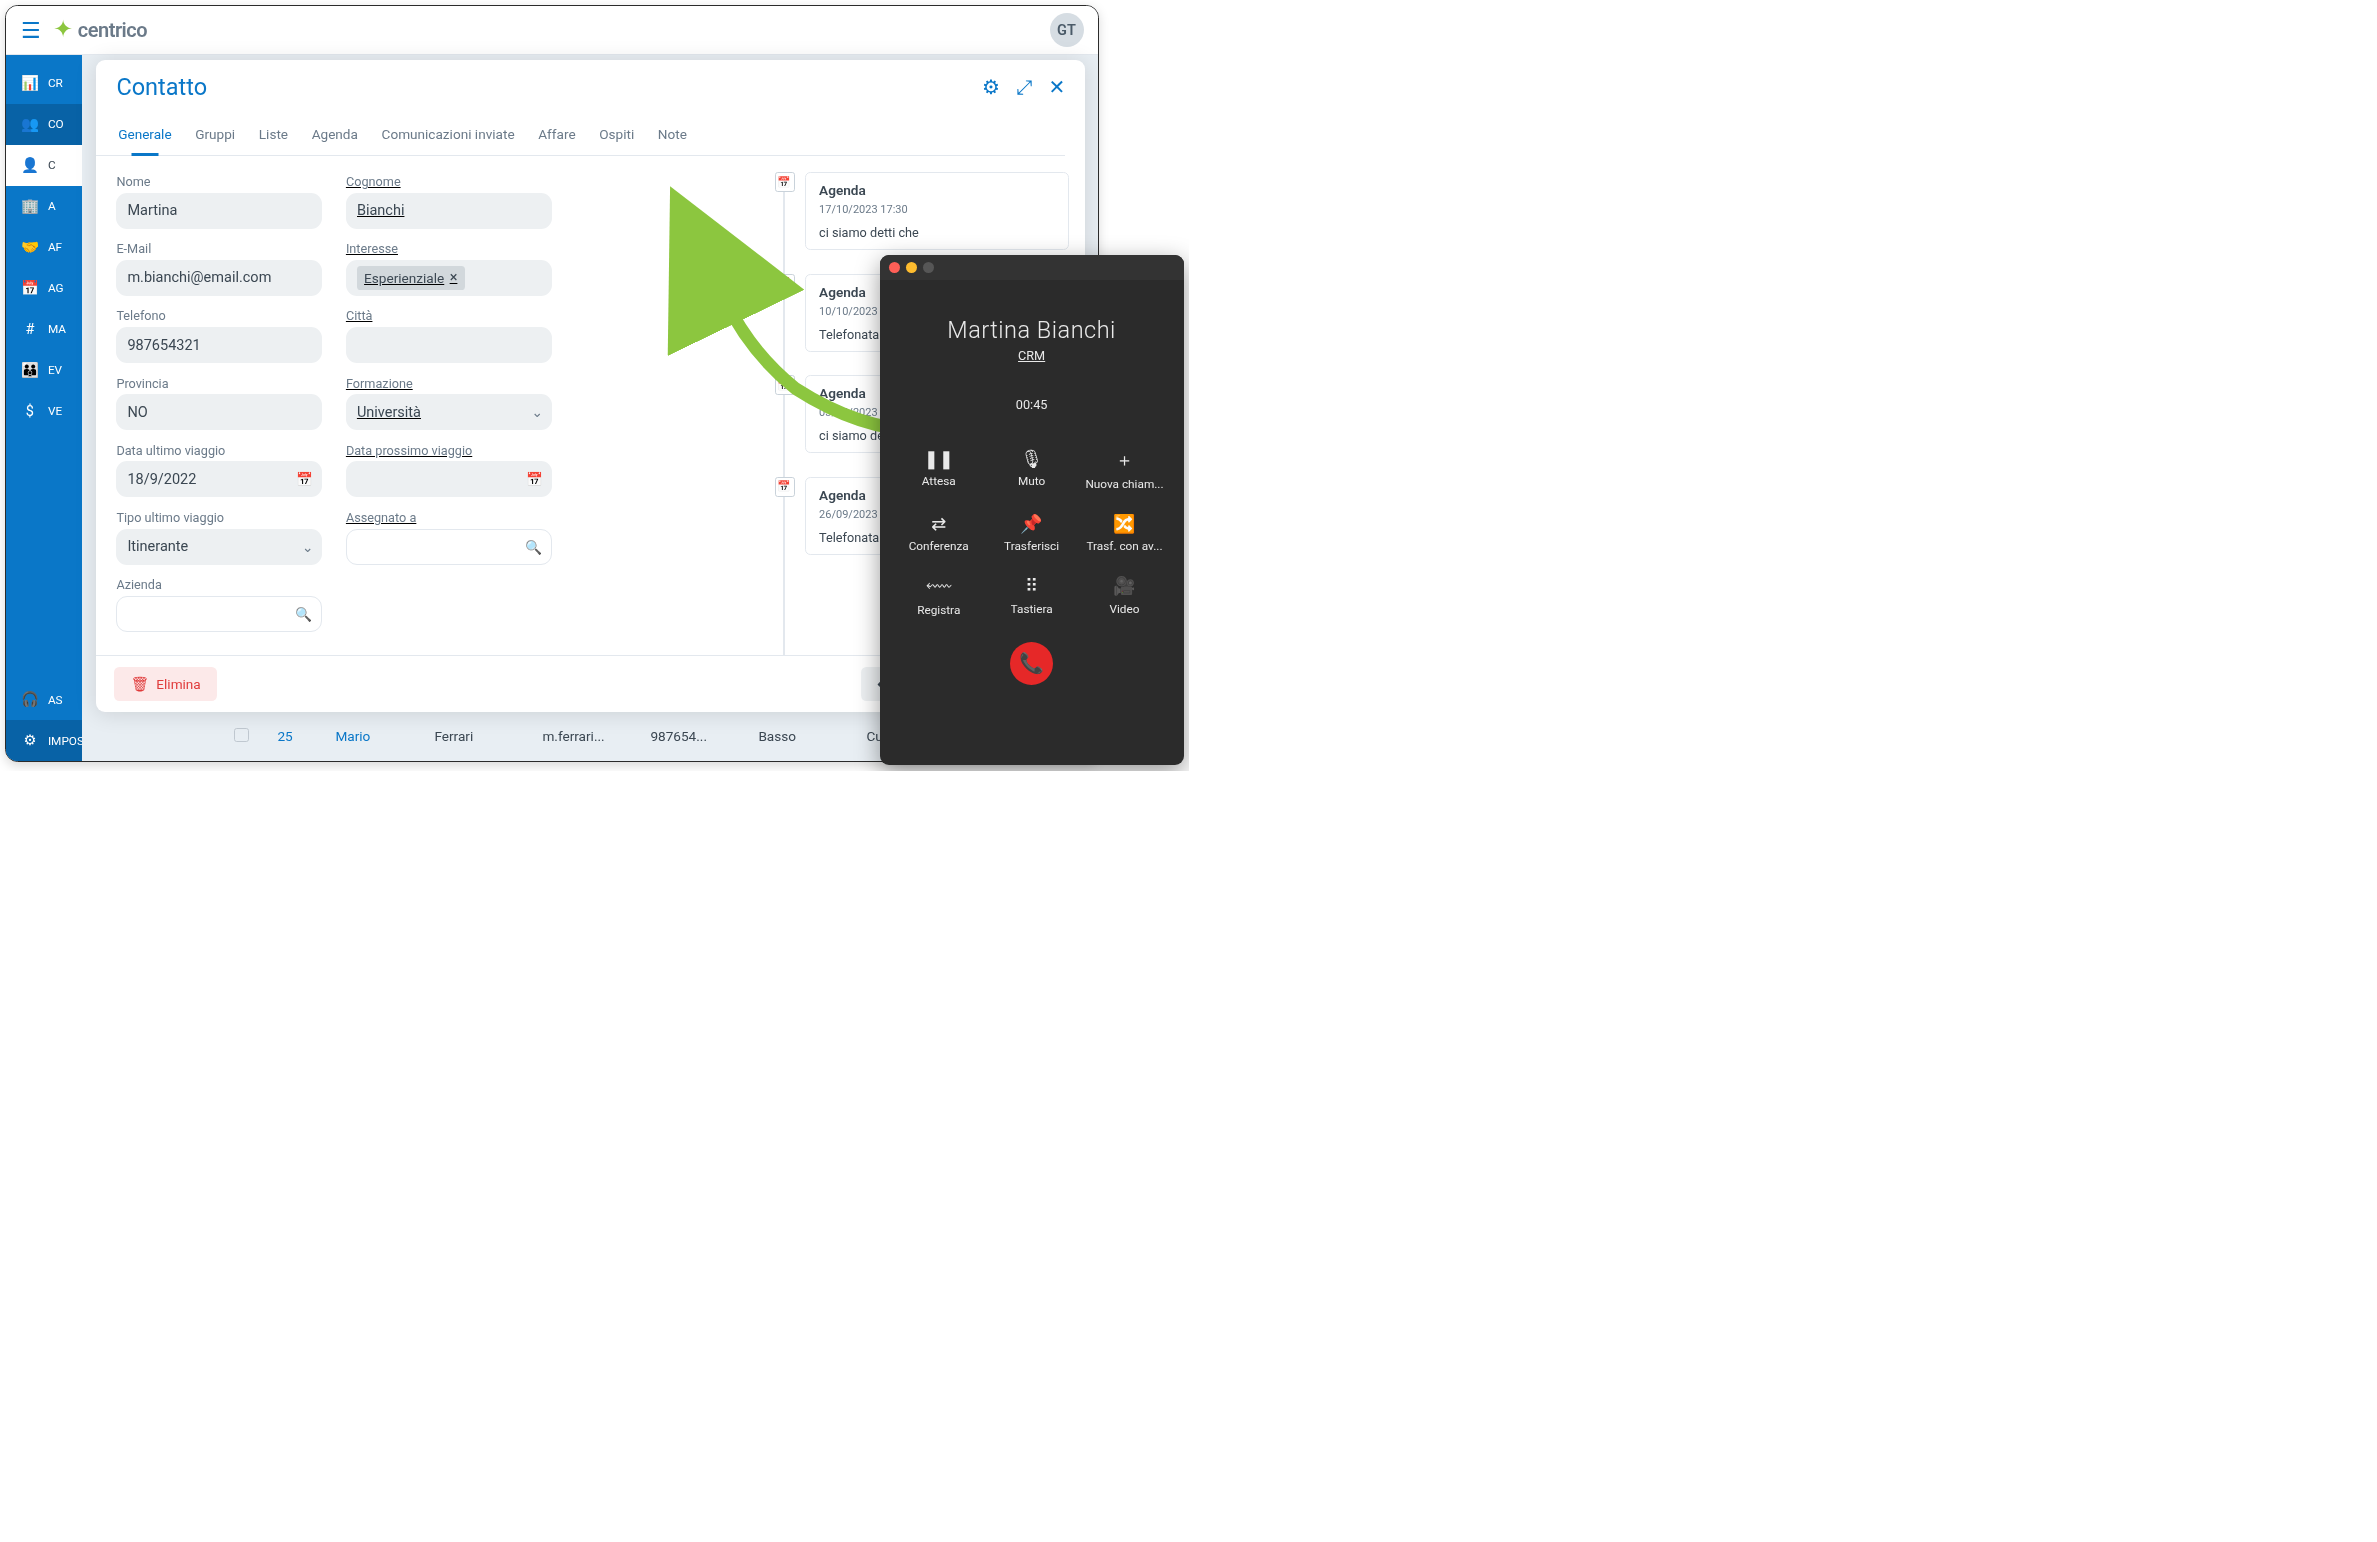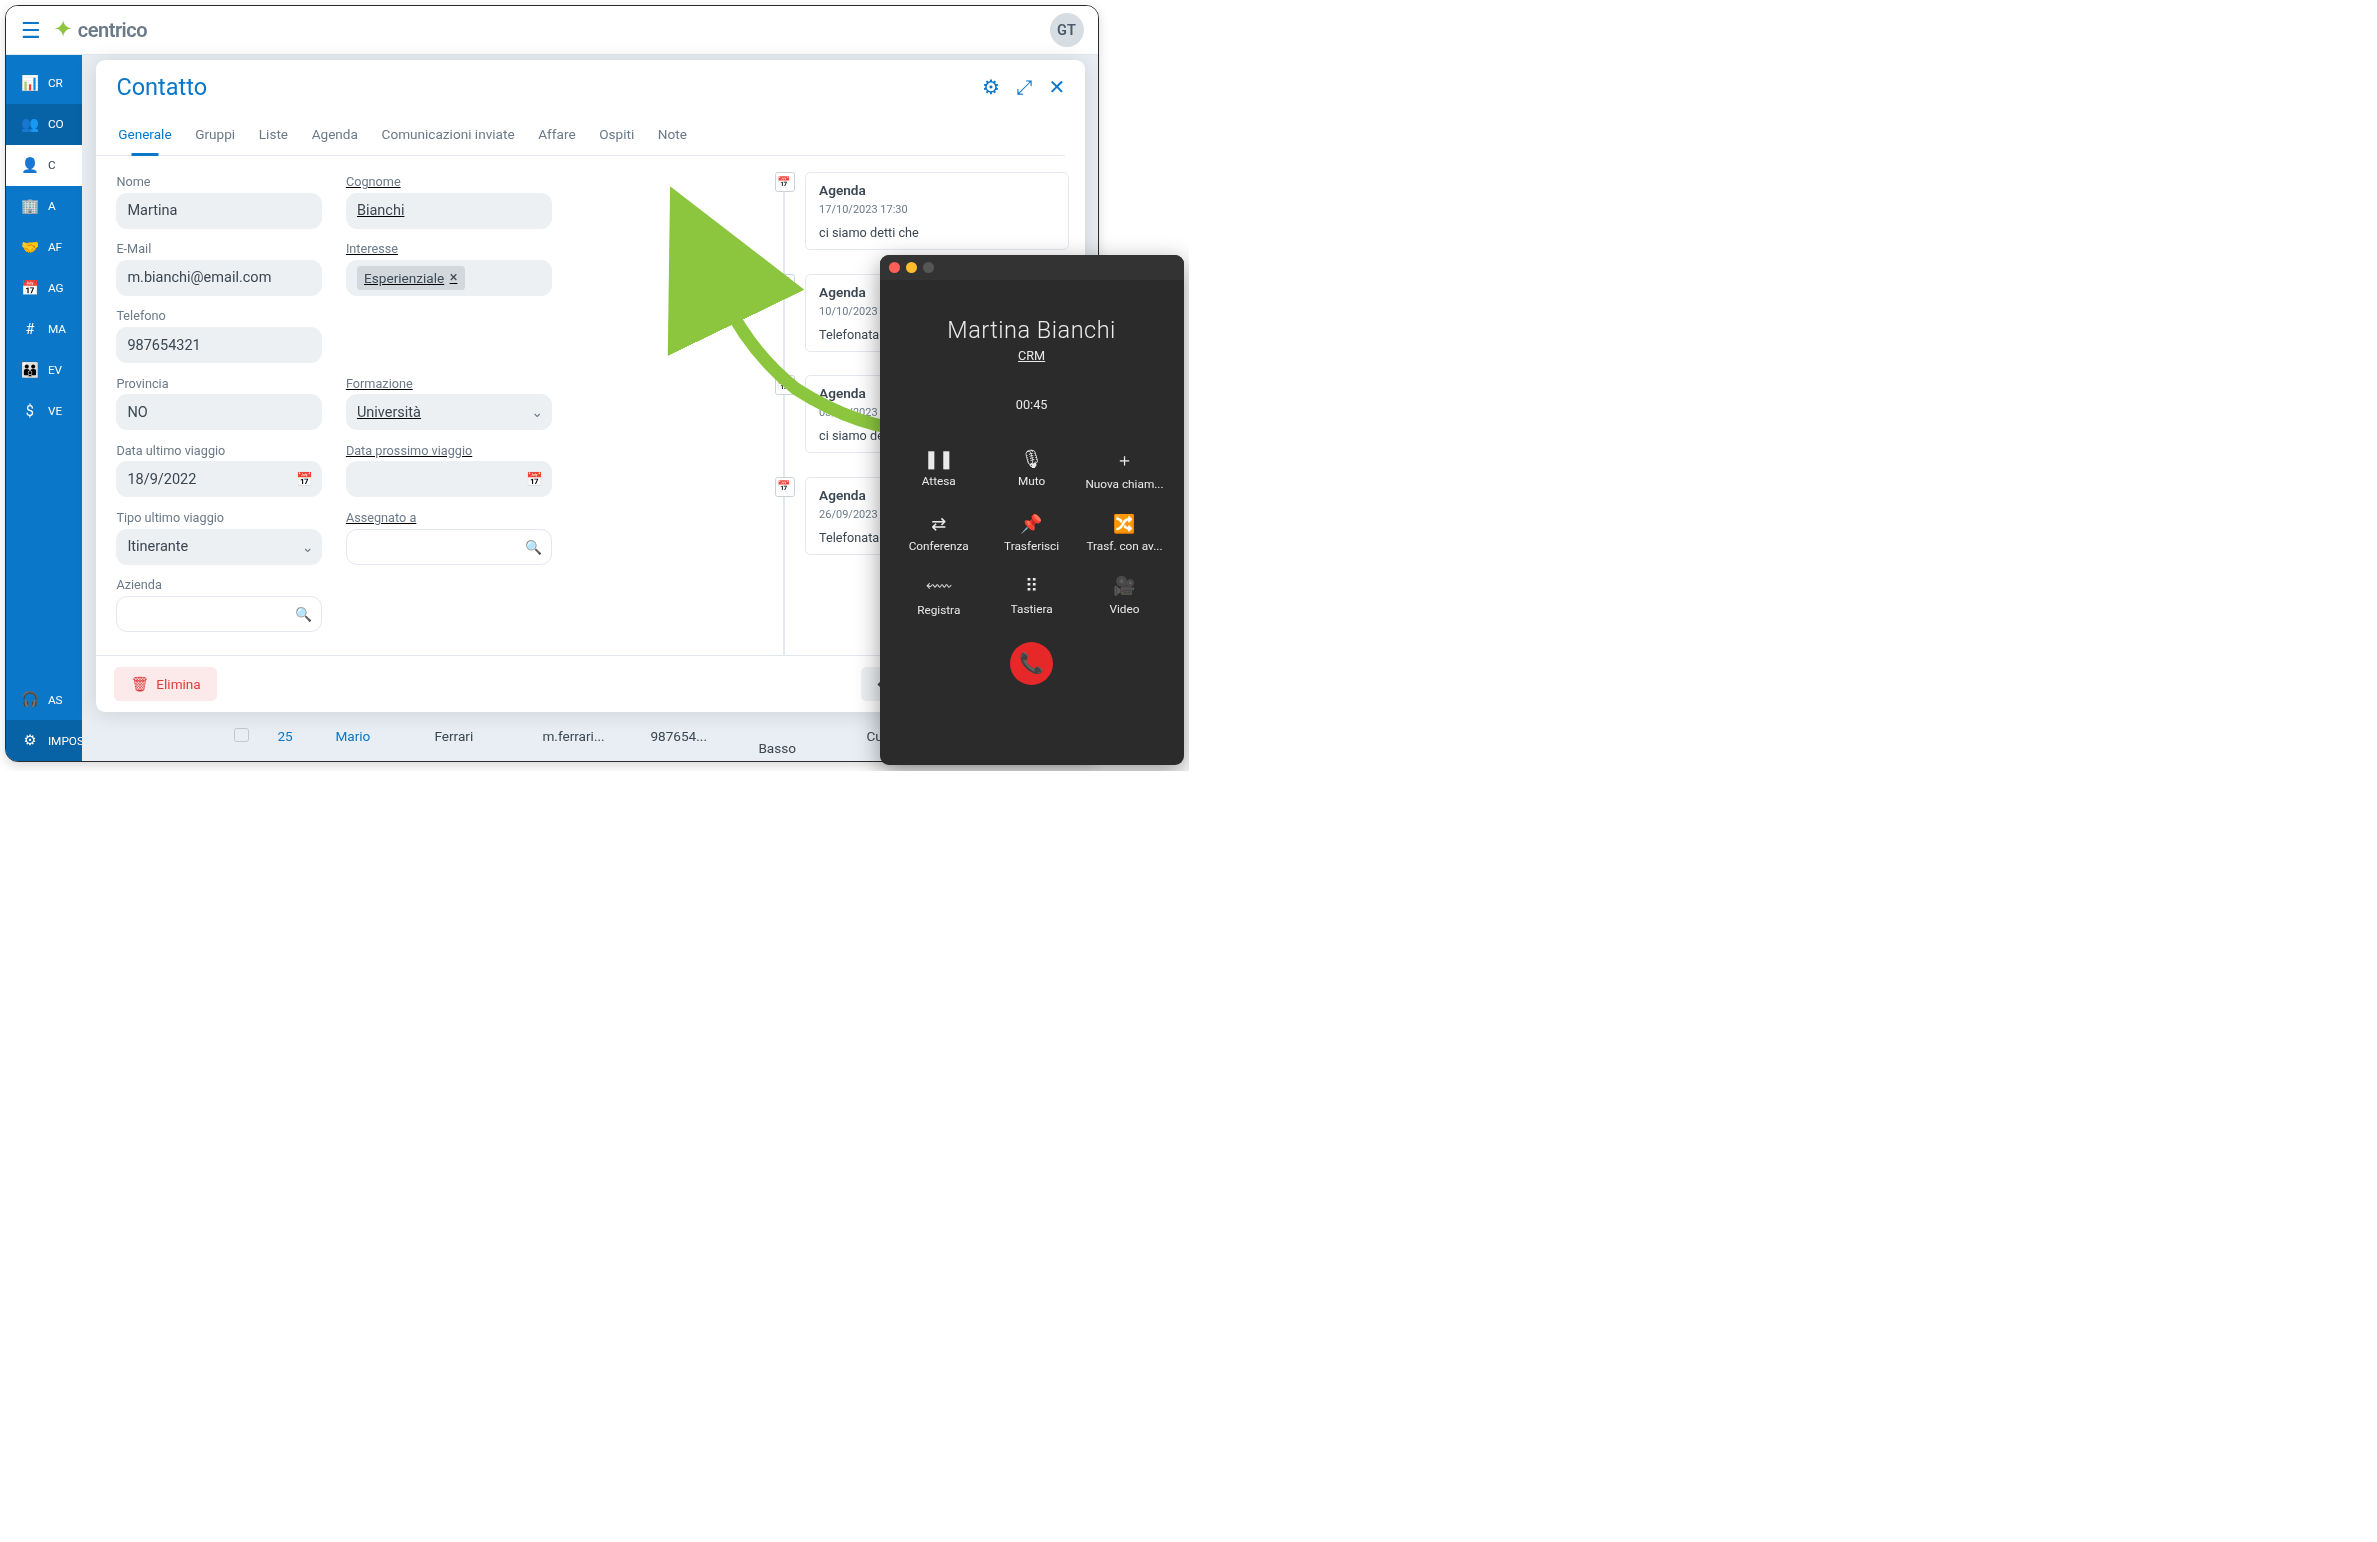--- a/index.html
+++ b/index.html
@@ -158,21 +158,21 @@
 
   <div class="bg-row">
     <div class="c0">
         <div class="checkbox"></div>
       </div>
     <div class="c idlink" style="flex:0 0 40px;">25</div>
     <div class="c namelink" style="flex:0 0 81px;">Mario</div>
     <div class="c" style="flex:0 0 90px;">Ferrari</div>
     <div class="c" style="flex:0 0 90px;">m.ferrari...</div>
     <div class="c" style="flex:0 0 90px;">987654...</div>
-    <div class="c" style="flex:0 0 90px;margin-top:12px;">Basso</div>
+    <div class="c" style="flex:0 0 90px;">Basso</div>
     <div class="c">Cultural...</div>
   </div>
 
   <div class="dialog">
     <div class="dlg-header">
       <div class="dlg-title">Contatto</div>
       <div class="dlg-actions">
         <span>⚙</span>
         <span>⤢</span>
         <span>✕</span>
@@ -210,20 +210,24 @@
               <span class="tag">
                 <span>Esperienziale</span>
                 <span class="x">×</span>
               </span>
             </div>
           </div>
 
         <div class="field span1">
             <span class="flabel">Telefono</span>
             <input class="finput" value="987654321" style="">
+          </div>
+        <div class="field span2">
+            <span class="flabel">Città</span>
+            <input class="finput" value="" style="">
           </div>
 
         <div class="field span1">
             <span class="flabel">Provincia</span>
             <input class="finput" value="NO" style="">
           </div>
         <div class="field span2">
             <span class="flabel">Formazione</span>
             <div class="finput withicon">
               <span>Università</span>

